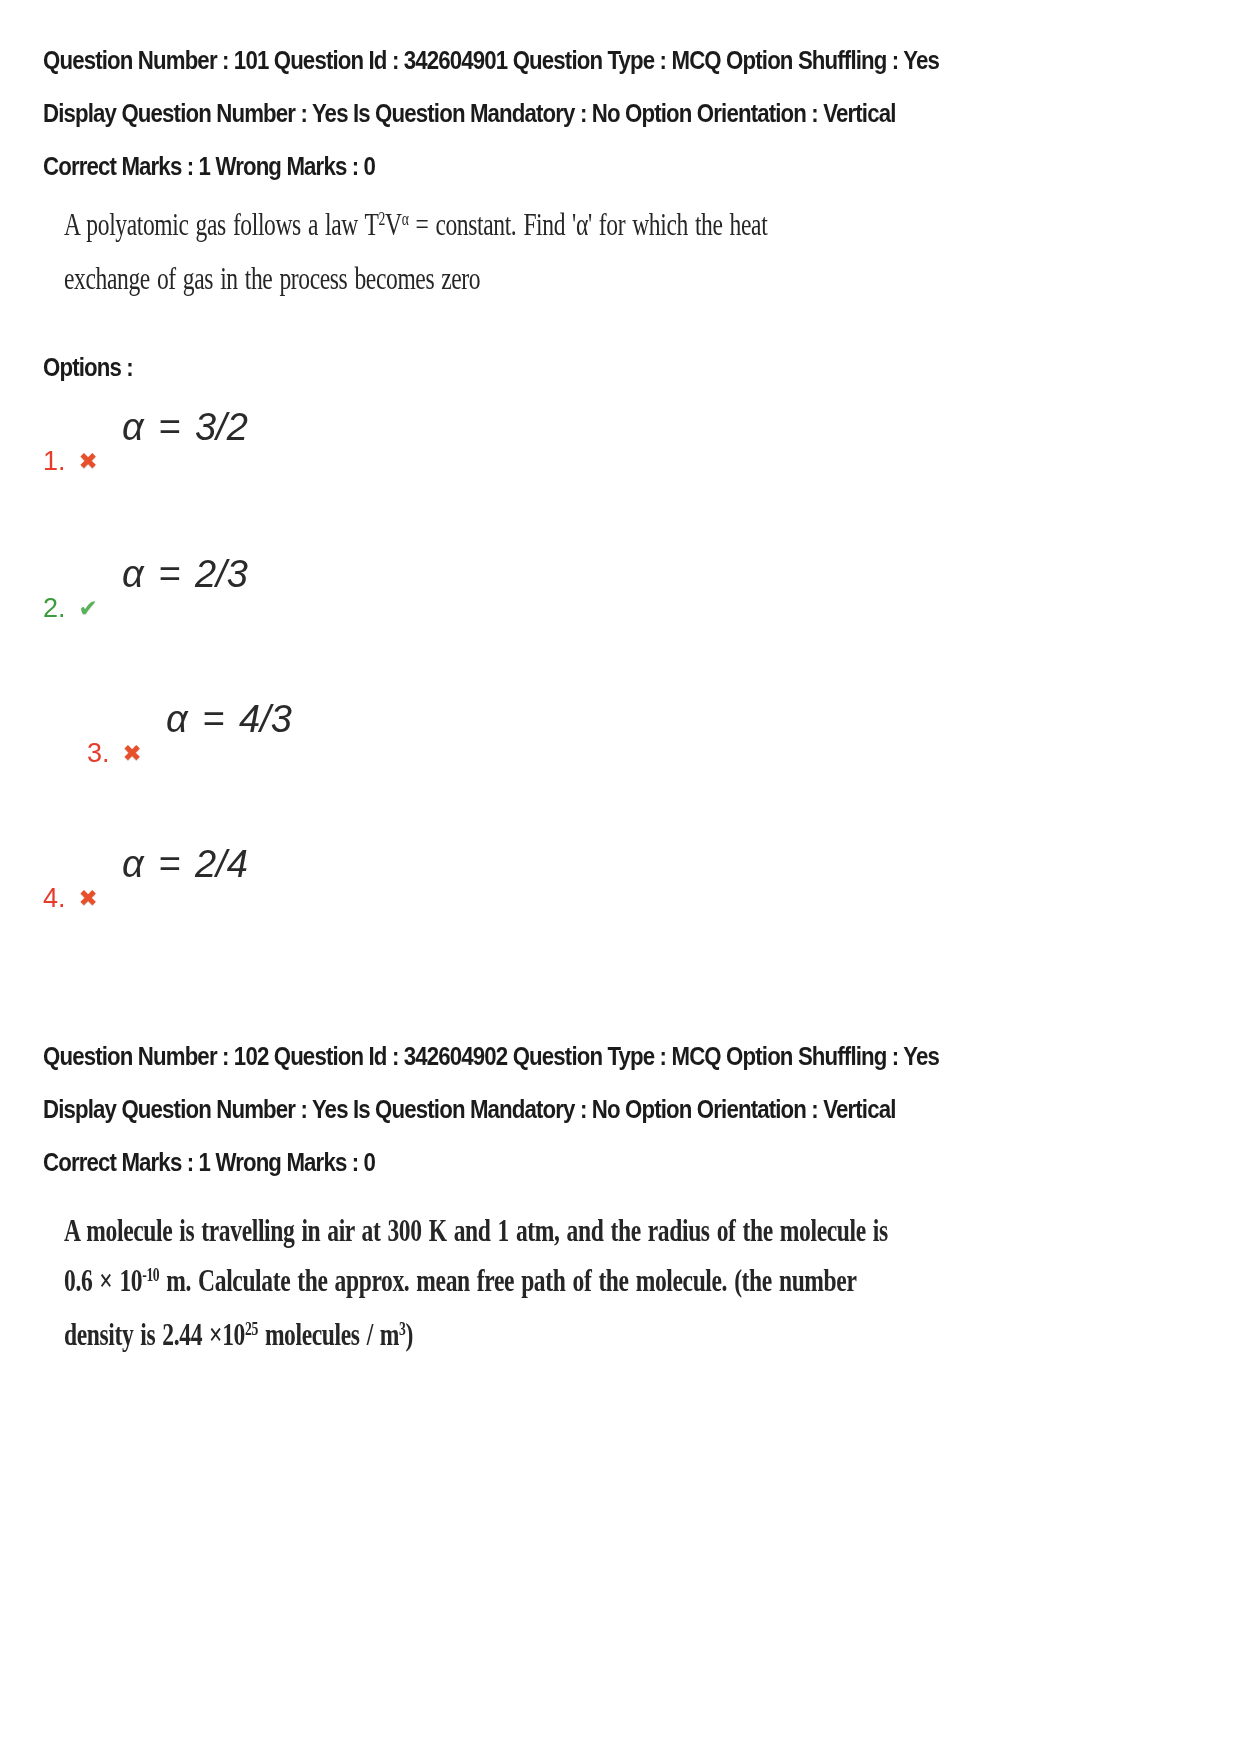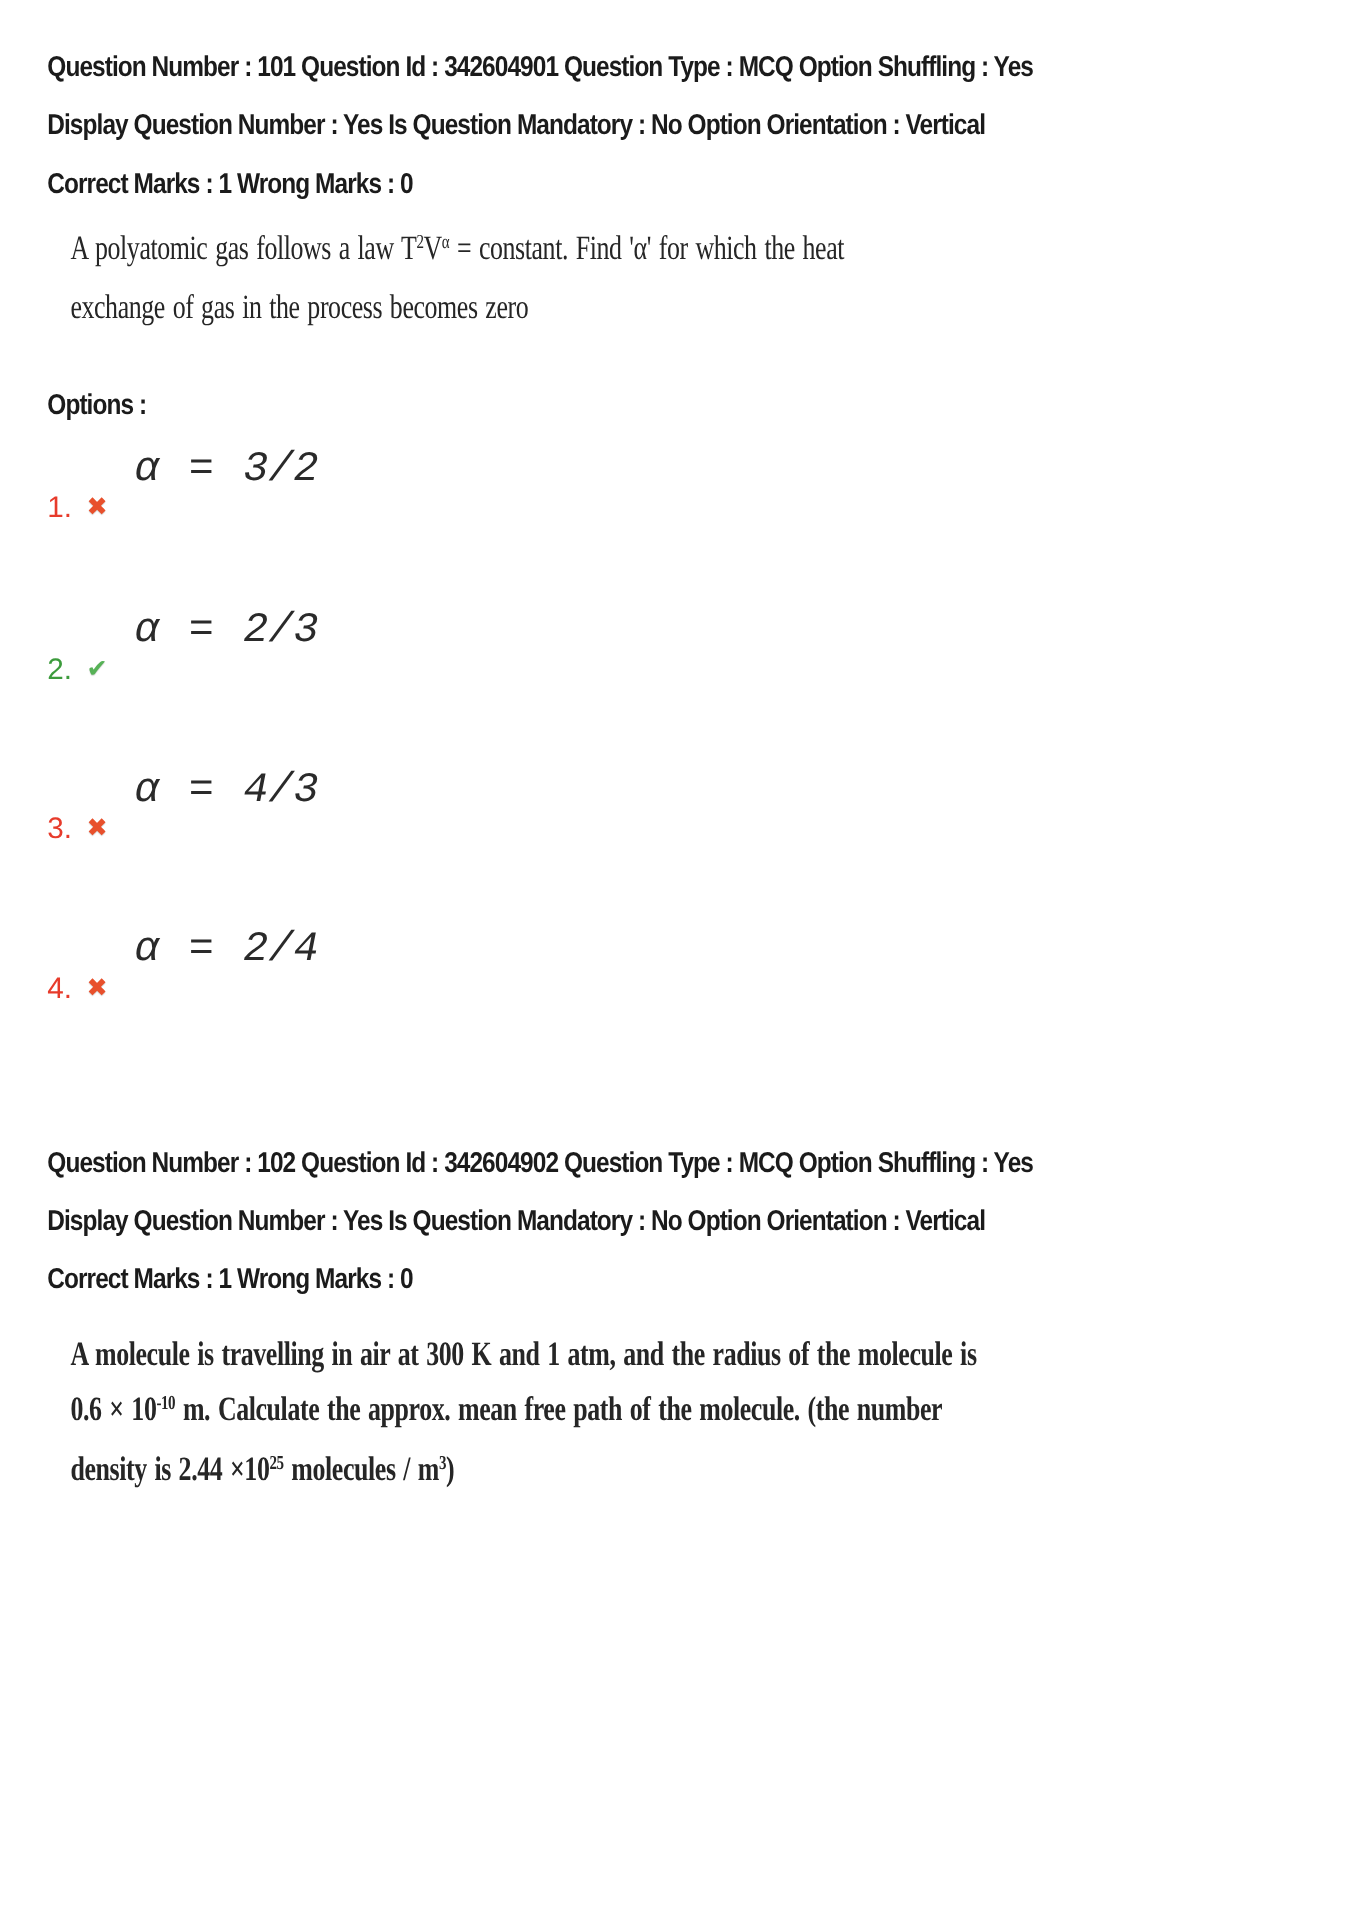--- a/index.html
+++ b/index.html
@@ -43,21 +43,21 @@
     position:absolute;left:43px;
     font-weight:700;font-size:26px;line-height:30px;
     letter-spacing:-1px;
     transform:scaleX(.855);transform-origin:0 50%;
     color:#1b1b1b;white-space:nowrap;
   }
   
   .opt-row{position:absolute;left:43px;width:500px;height:95px;}
   .opt-math{
     position:absolute;left:79px;top:0;
-    font-family:Liberation Mono, monospace;
+    font-family:Liberation Sans, sans-serif;
     font-style:italic;
     font-size:38px;line-height:46px;
     white-space:nowrap;word-spacing:4px;
     color:#2a2a2a;
   }
   .opt-marker{position:absolute;left:0;display:flex;align-items:center;gap:13px;}
   .opt-num{font-size:27px;line-height:1;}
   .wrong .opt-num{color:#e73b2b;}
   .correct .opt-num{color:#3c9b3c;}
   .opt-icon{
@@ -117,21 +117,21 @@
   </div>
 
   <div class="opt-row correct" style="top:551px;">
     <div class="opt-math">α = 2/3</div>
     <div class="opt-marker" style="top:44px;">
       <span class="opt-num">2.</span>
       <span class="opt-icon">✔</span>
     </div>
   </div>
 
-  <div class="opt-row wrong" style="top:696px;">
+  <div class="opt-row wrong" style="top:696px;margin-left:44px;">
     <div class="opt-math">α = 4/3</div>
     <div class="opt-marker" style="top:44px;">
       <span class="opt-num">3.</span>
       <span class="opt-icon">✖</span>
     </div>
   </div>
 
   <div class="opt-row wrong" style="top:841px;">
     <div class="opt-math">α = 2/4</div>
     <div class="opt-marker" style="top:44px;">

